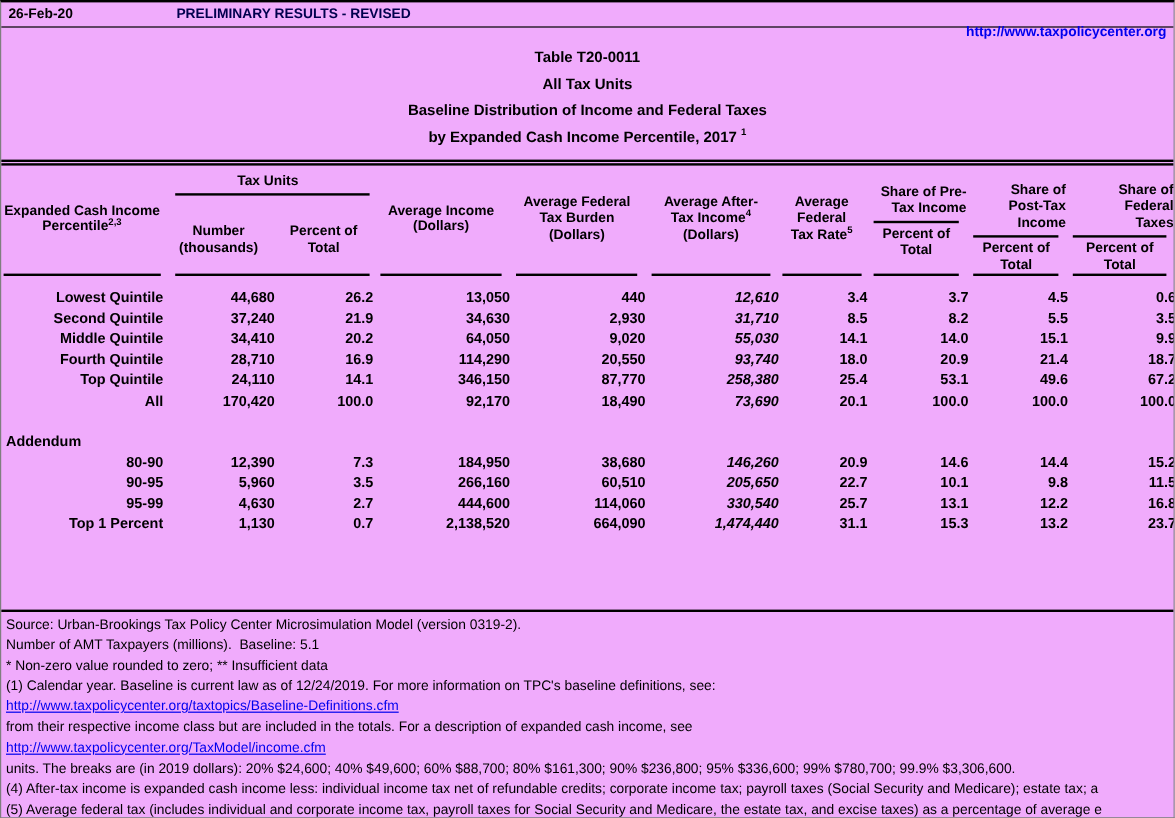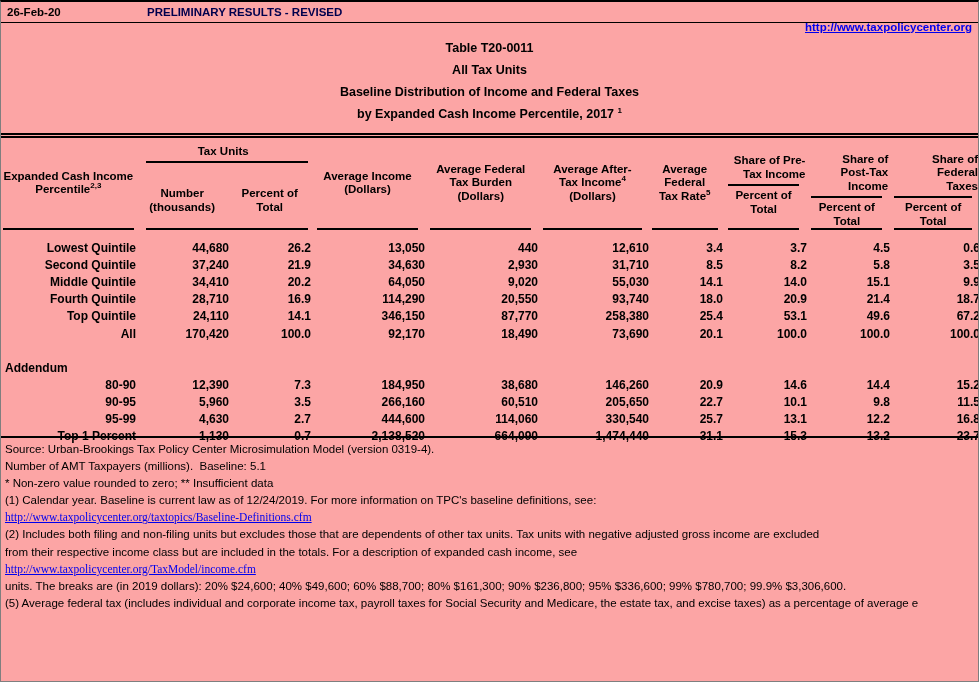--- a/index.html
+++ b/index.html
@@ -3,35 +3,35 @@
 <meta charset="utf-8">
 <style>
   * { margin: 0; padding: 0; box-sizing: border-box; }
   html, body { background: #ffffff; }
   .page {
     width: 979px; height: 682px;
     border: 1px solid #7f7f7f;
     border-top: 2px solid #000000;
     font-family: "Liberation Sans", sans-serif;
     color: #000000;
-    background: #fca5a5;
+    background: #f0abfc;
     overflow: hidden;
     position: relative;
   }
   
   .topbar {
     height: 21px;
     border-bottom: 1px solid #000000;
     display: flex; align-items: center;
     font-weight: bold; font-size: 11.5px;
     padding: 0 6px;
   }
   .topbar .date { width: 140px; }
   .topbar .status { flex: 1; color: #00004d; }
-  .topbar .url { color: #0000EE; text-decoration: underline; cursor: pointer; margin-top: 29px; }
+  .topbar .url { color: #0000EE; cursor: pointer; margin-top: 29px; }
   
   .titles {
     height: 110px;
     text-align: center;
     font-weight: bold; font-size: 12.5px;
     padding-top: 14px; line-height: 22px;
   }
   sup { font-size: 8px; vertical-align: super; line-height: 0; }
   
   .double-rule {
@@ -65,51 +65,51 @@
   .c7 .rule { margin: 0 4px; }
   .c8 { width: 84px; }
   .c9 { width: 83px; }
   .c10 { width: 90px; }
   .share .top { display: flex; flex-direction: column; justify-content: flex-end; padding-bottom: 3px; align-items: flex-end; }
   .share .top2 { height: 46px; }
   .share .top3 { height: 72px; }
   .share .bot { flex: 1; display: flex; flex-direction: column; justify-content: flex-start; padding-top: 3px; }
   
   .data-wrap {
-    height: 208px;
+    height: 280px;
     border-bottom: 2px solid #000000;
     padding-top: 9px;
   }
   table.data {
     width: 979px;
     border-collapse: collapse; table-layout: fixed;
     font-size: 12px; font-weight: bold;
   }
   table.data td {
     height: 17.2px;
     white-space: nowrap; overflow: hidden;
     text-align: right;
     padding: 0;
   }
   td:nth-child(1)  { padding-right: 28px; }
   td:nth-child(2)  { padding-right: 19px; }
   td:nth-child(3)  { padding-right: 24px; }
   td:nth-child(4)  { padding-right: 26px; }
   td:nth-child(5)  { padding-right: 31px; }
-  td:nth-child(6)  { padding-right: 40px; }
+  td:nth-child(6)  { padding-right: 40px; font-style: italic; }
   td:nth-child(7)  { padding-right: 42px; }
   td:nth-child(8)  { padding-right: 46px; margin-left: 35px; }
   td:nth-child(9)  { padding-right: 46px; }
   td:nth-child(10) { padding-right: 56px; }
   tr.spacer td { height: 17px; }
   td.addendum { text-align: left !important; padding: 0 0 0 4px !important; }
   
   .notes { padding: 3px 0 0 4px; font-size: 11.5px; }
   .note { white-space: pre; overflow: hidden; height: 17.1px; line-height: 17.1px; }
-  .note.link { color: #0000EE; text-decoration: underline; cursor: pointer; font-family: Liberation Serif, serif; }
+  .note.link { color: #0000EE; text-decoration: underline; cursor: pointer; }
 </style>
 </head>
 <body>
 
 <div class="page">
 
   <div class="topbar">
     <span class="date">26-Feb-20</span>
     <span class="status">PRELIMINARY RESULTS - REVISED</span>
     <span class="url">http://www.taxpolicycenter.org</span>
@@ -255,21 +255,21 @@
         </tr>
         <tr>
           <td>Second Quintile</td>
           <td>37,240</td>
           <td>21.9</td>
           <td>34,630</td>
           <td>2,930</td>
           <td>31,710</td>
           <td>8.5</td>
           <td>8.2</td>
-          <td>5.8</td>
+          <td>5.5</td>
           <td>3.5</td>
         </tr>
         <tr>
           <td>Middle Quintile</td>
           <td>34,410</td>
           <td>20.2</td>
           <td>64,050</td>
           <td>9,020</td>
           <td>55,030</td>
           <td>14.1</td>
@@ -365,25 +365,25 @@
           <td>31.1</td>
           <td>15.3</td>
           <td>13.2</td>
           <td>23.7</td>
         </tr>
       </tbody>
     </table>
   </div>
 
   <div class="notes">
-    <div class="note">Source: Urban-Brookings Tax Policy Center Microsimulation Model (version 0319-4).</div>
+    <div class="note">Source: Urban-Brookings Tax Policy Center Microsimulation Model (version 0319-2).</div>
     <div class="note">Number of AMT Taxpayers (millions).  Baseline: 5.1</div>
     <div class="note">* Non-zero value rounded to zero; ** Insufficient data</div>
     <div class="note">(1) Calendar year. Baseline is current law as of 12/24/2019. For more information on TPC's baseline definitions, see:</div>
     <div class="note link">http://www.taxpolicycenter.org/taxtopics/Baseline-Definitions.cfm</div>
-    <div class="note">(2) Includes both filing and non-filing units but excludes those that are dependents of other tax units. Tax units with negative adjusted gross income are excluded</div>
     <div class="note">from their respective income class but are included in the totals. For a description of expanded cash income, see</div>
     <div class="note link">http://www.taxpolicycenter.org/TaxModel/income.cfm</div>
     <div class="note">units. The breaks are (in 2019 dollars): 20% $24,600; 40% $49,600; 60% $88,700; 80% $161,300; 90% $236,800; 95% $336,600; 99% $780,700; 99.9% $3,306,600.</div>
+    <div class="note">(4) After-tax income is expanded cash income less: individual income tax net of refundable credits; corporate income tax; payroll taxes (Social Security and Medicare); estate tax; a</div>
     <div class="note">(5) Average federal tax (includes individual and corporate income tax, payroll taxes for Social Security and Medicare, the estate tax, and excise taxes) as a percentage of average e</div>
   </div>
 
 </div>
 
 </body></html>

